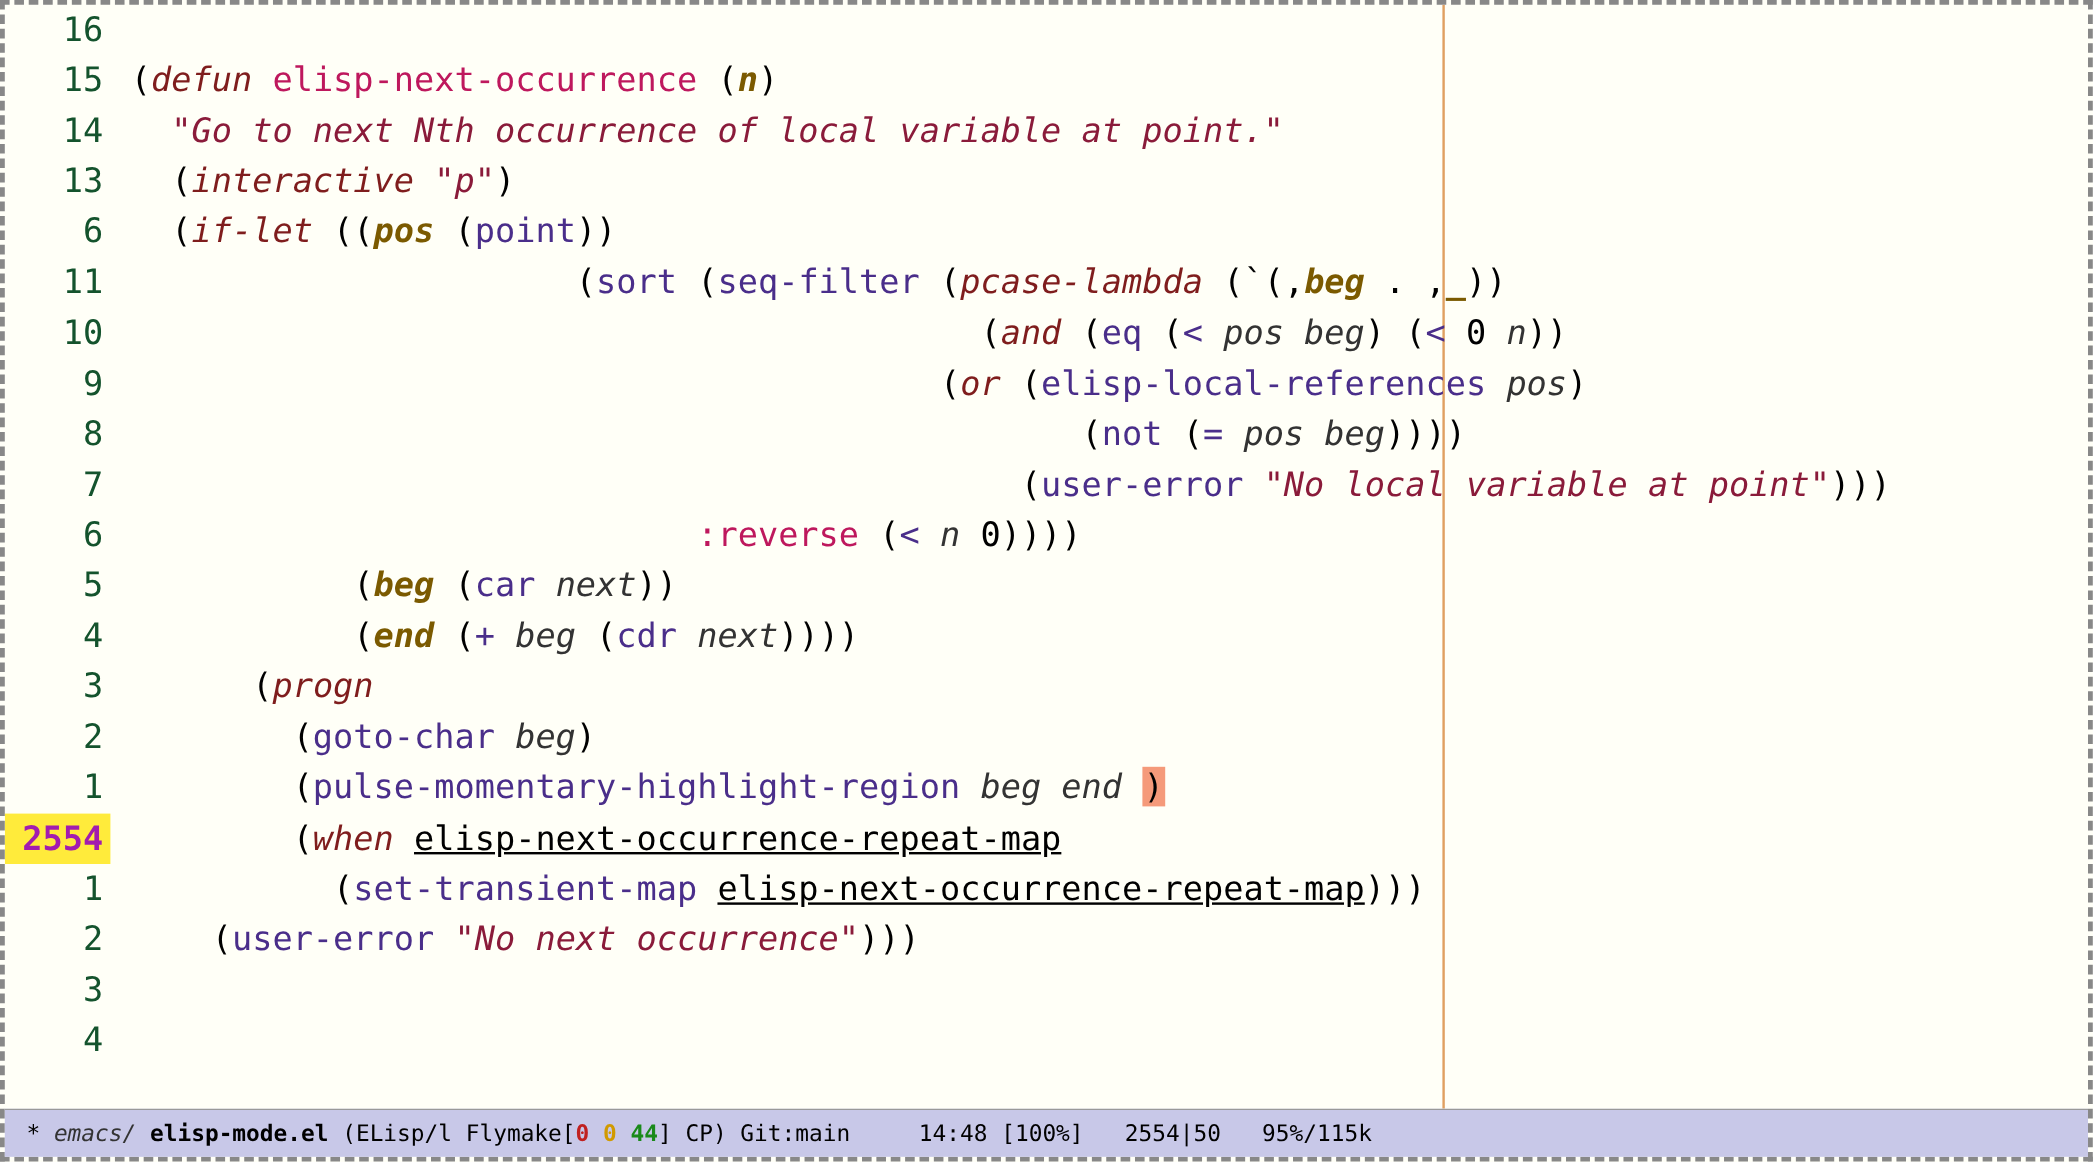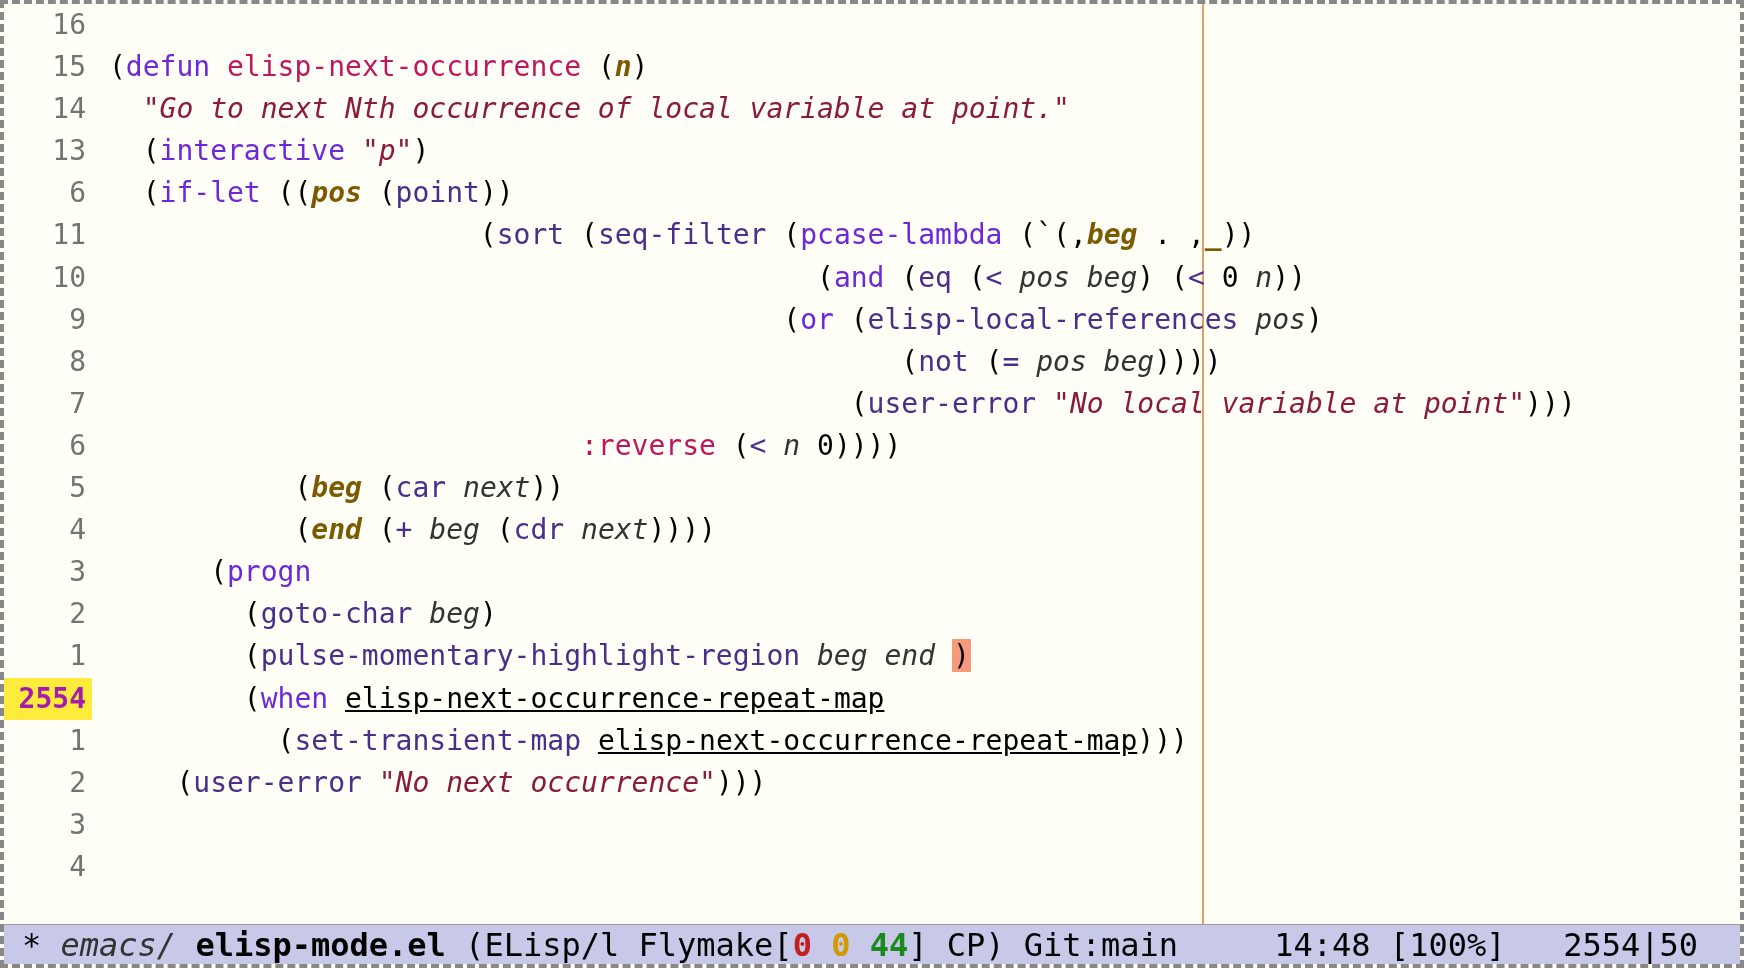--- a/index.html
+++ b/index.html
@@ -40,31 +40,31 @@
   }
   .line {
     height: 42.1px;
     line-height: 42.1px;
     white-space: pre;
   }
   .ln {
     display: inline-block;
     width: 88px;
     text-align: right;
-    color: #737373;
+    color: #14532d;
     padding-right: 6px;
   }
   .ln.current {
     background: #ffeb3b;
     color: #a21caf;
     font-weight: bold;
   }
   .code { white-space: pre; }
   .p  { color: #000; }      
-  .kw { color: #6d28d9; }   
+  .kw { color: #7f1d1d; font-style: italic; }   
   .fn { color: #be185d; }   
   .bu { color: #4a2e8a; }   
   .st { color: #8a1b3a; font-style: italic; } 
   .pa { color: #7b5a00; font-style: italic; font-weight: bold; } 
   .va { color: #333; font-style: italic; }   
   .co { color: #be185d; }   
   .ul { text-decoration: underline; }
   .cursor {
     background: #f59a7a;
     color: #000;
@@ -72,21 +72,21 @@
   }
   .modeline {
     position: absolute;
     bottom: 0;
     left: 0;
     right: 0;
     height: 40px;
     line-height: 40px;
     background: #c8c8e8;
     color: #000;
-    font-size: 32px;
+    font-size: 19px;
     white-space: pre;
     padding-left: 18px;
     border-top: 1px solid #999;
   }
   .ml-dir { font-style: italic; color: #333; }
   .ml-file { font-weight: bold; }
   .err0 { color: #c02020; font-weight: bold; }
   .err1 { color: #d19a00; font-weight: bold; }
   .err2 { color: #1a8a1a; font-weight: bold; }
 </style>

